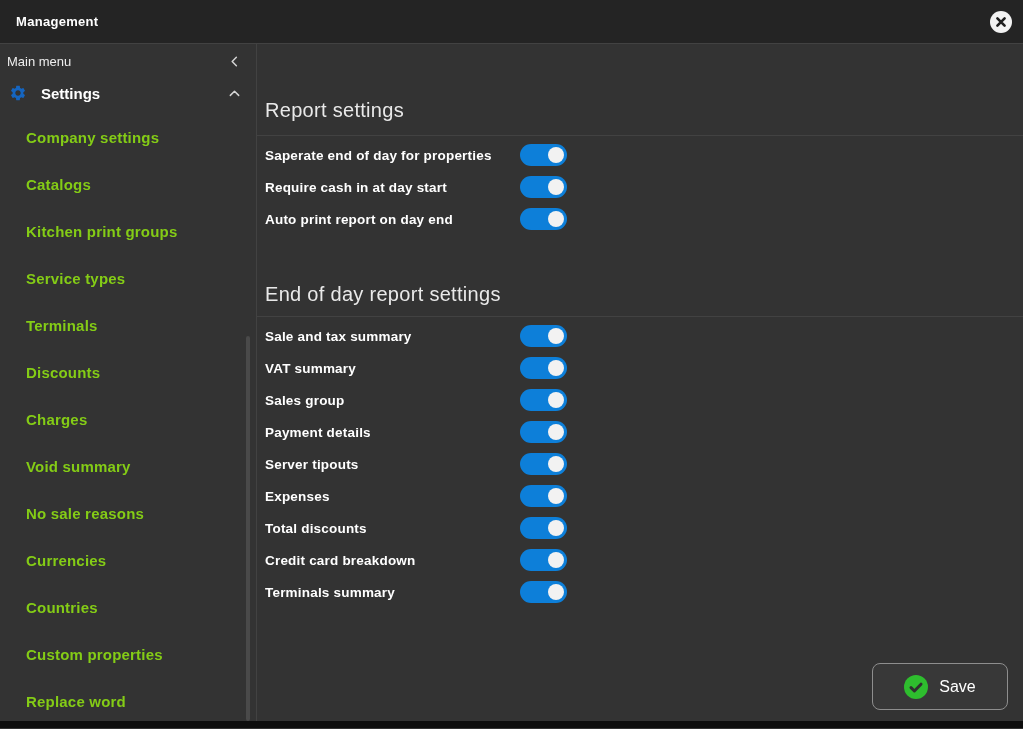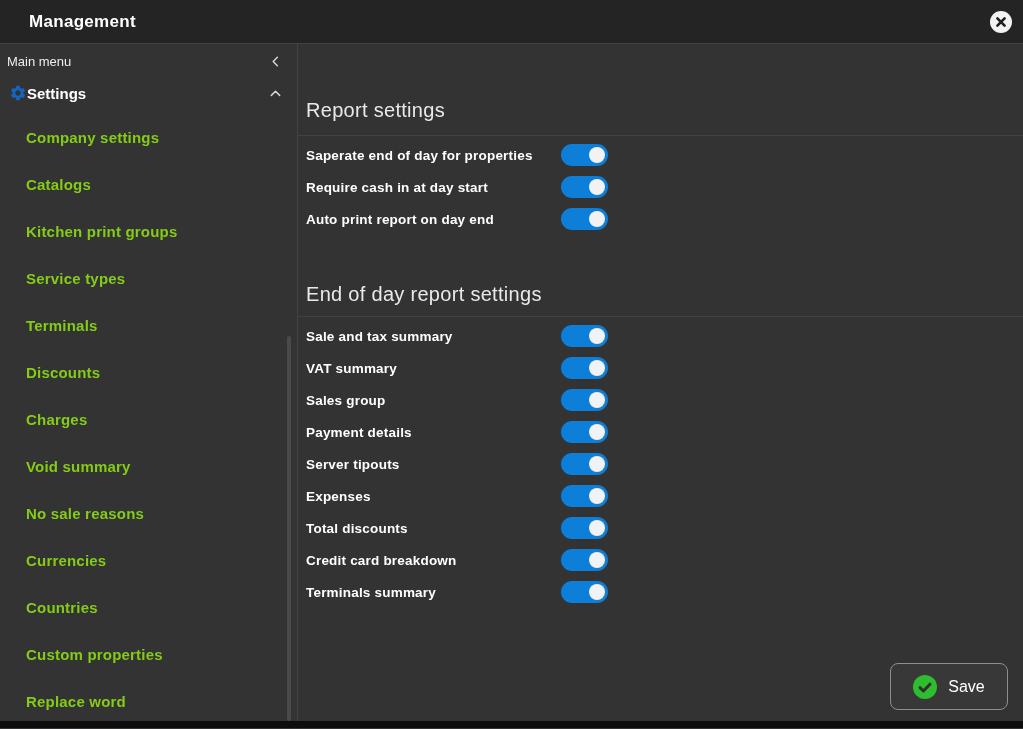--- a/index.html
+++ b/index.html
@@ -2,35 +2,35 @@
 <html><head>
 <meta charset="utf-8">
 <style>
   * { margin:0; padding:0; box-sizing:border-box; }
   html,body { width:1023px; height:729px; overflow:hidden; background:#333333;
               font-family:"Liberation Sans", sans-serif; }
 
   
   .topbar { position:relative; height:44px; background:#242424;
             border-bottom:1px solid #424242; display:flex; align-items:center; }
-  .topbar-title { color:#ffffff; font-size:17px; font-weight:600; letter-spacing:.3px; padding-left:29px; }
+  .topbar-title { color:#ffffff; font-size:13px; font-weight:600; letter-spacing:.3px; padding-left:16px; }
   .close-btn { position:absolute; right:11px; top:11px; width:22px; height:22px; cursor:pointer; }
 
   
   .app { display:flex; height:677px; }
 
   
-  .sidebar { position:relative; width:298px; background:#333333;
+  .sidebar { position:relative; width:257px; background:#333333;
              border-right:1px solid #424242; overflow:hidden; }
   .side-top { height:34px; display:flex; align-items:center; justify-content:space-between;
               padding:0 15px 0 7px; }
   .side-top-label { color:#eeeeee; font-size:13px; }
   .group-row { height:30px; display:flex; align-items:center; padding:0 15px 0 9px; cursor:pointer; }
   .group-row .gear { width:18px; height:18px; flex:0 0 18px; }
-  .group-label { color:#ffffff; font-size:15px; font-weight:700; flex:1; }
+  .group-label { color:#ffffff; font-size:15px; font-weight:700; margin-left:14px; flex:1; }
   .nav { margin-top:6px; }
   .nav-item { height:47px; display:flex; align-items:center; padding-left:26px;
               color:#84cc16; font-size:15px; font-weight:700; letter-spacing:.2px; cursor:pointer; }
   .side-scrollbar { position:absolute; right:6px; top:292px; width:4px; height:385px;
                     background:#4a4a4a; border-radius:2px; }
 
   
   .main { position:relative; flex:1; background:#333333; overflow:hidden; }
   .section-header { display:flex; align-items:center; border-bottom:1px solid #424242;
                     padding-left:8px; color:#e9e9e9; font-size:20px; font-weight:500;
@@ -42,21 +42,21 @@
   .setting-row { height:32px; display:flex; align-items:center; padding-left:8px; }
   .setting-label { width:255px; color:#ffffff; font-size:13.5px; font-weight:700; letter-spacing:.2px; }
 
   .toggle { position:relative; width:47px; height:22px; border-radius:11px;
             background:#5a5a5a; cursor:pointer; flex:0 0 47px; }
   .toggle.on { background:#0d7fd9; }
   .toggle .knob { position:absolute; top:3px; left:4px; width:16px; height:16px;
                   border-radius:50%; background:#f2f2f2; }
   .toggle.on .knob { left:auto; right:3px; }
 
-  .save-btn { position:absolute; right:15px; bottom:11px; width:118px; height:47px;
+  .save-btn { position:absolute; right:15px; bottom:11px; width:136px; height:47px;
               background:#383838; border:1px solid #8e8e8e; border-radius:8px;
               display:flex; align-items:center; justify-content:center; gap:11px;
               color:#ffffff; font-size:16px; cursor:pointer; }
 
   
   .bottom-strip { height:7px; background:#0d0d0d; }
 </style>
 </head>
 <body>
 

